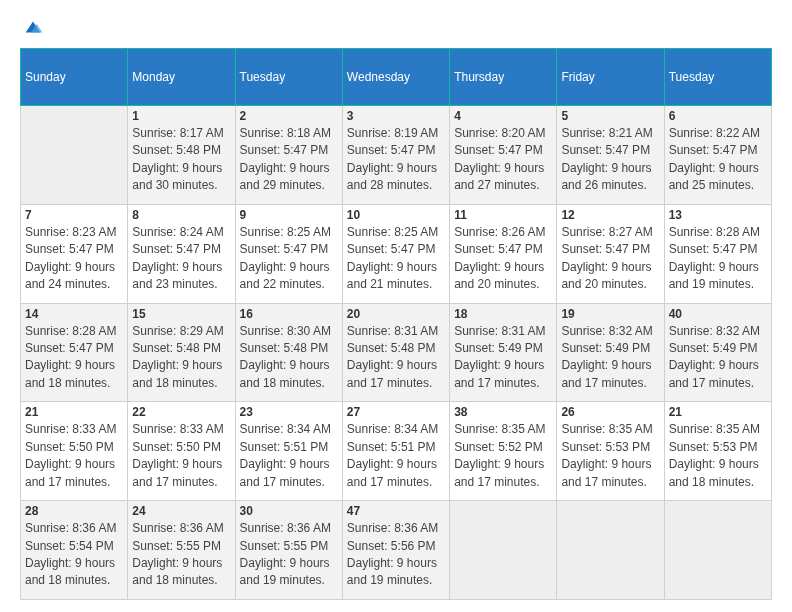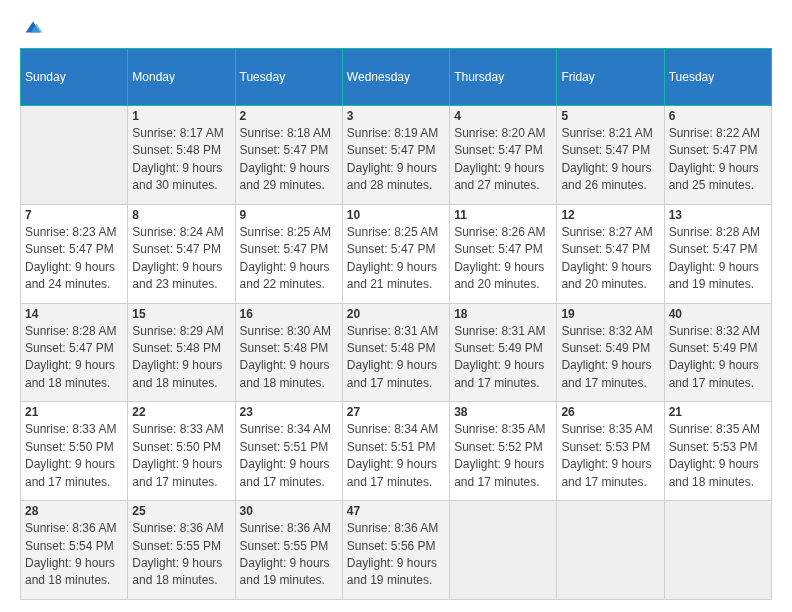--- a/index.html
+++ b/index.html
@@ -252,21 +252,21 @@
             <span class="day-number">21</span>
             <div class="day-info">Sunrise: 8:35 AM<br>Sunset: 5:53 PM<br>Daylight: 9 hours and 18 minutes.</div>
           </td>
         </tr>
         <tr class="row-shaded">
           <td>
             <span class="day-number">28</span>
             <div class="day-info">Sunrise: 8:36 AM<br>Sunset: 5:54 PM<br>Daylight: 9 hours and 18 minutes.</div>
           </td>
           <td>
-            <span class="day-number">25</span>
+            <span class="day-number">24</span>
             <div class="day-info">Sunrise: 8:36 AM<br>Sunset: 5:55 PM<br>Daylight: 9 hours and 18 minutes.</div>
           </td>
           <td>
             <span class="day-number">30</span>
             <div class="day-info">Sunrise: 8:36 AM<br>Sunset: 5:55 PM<br>Daylight: 9 hours and 19 minutes.</div>
           </td>
           <td>
             <span class="day-number">47</span>
             <div class="day-info">Sunrise: 8:36 AM<br>Sunset: 5:56 PM<br>Daylight: 9 hours and 19 minutes.</div>
           </td>

